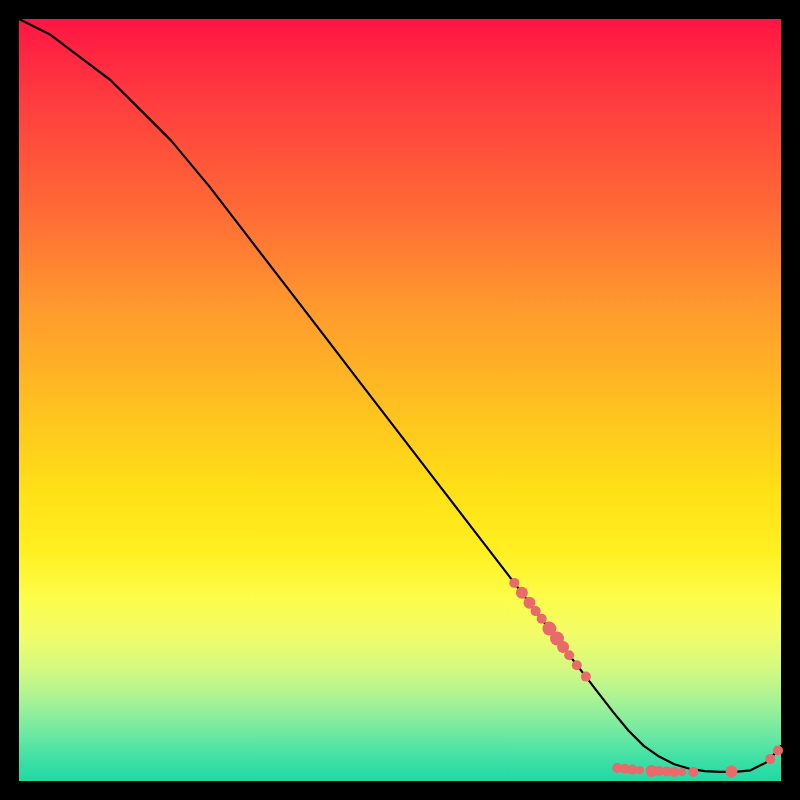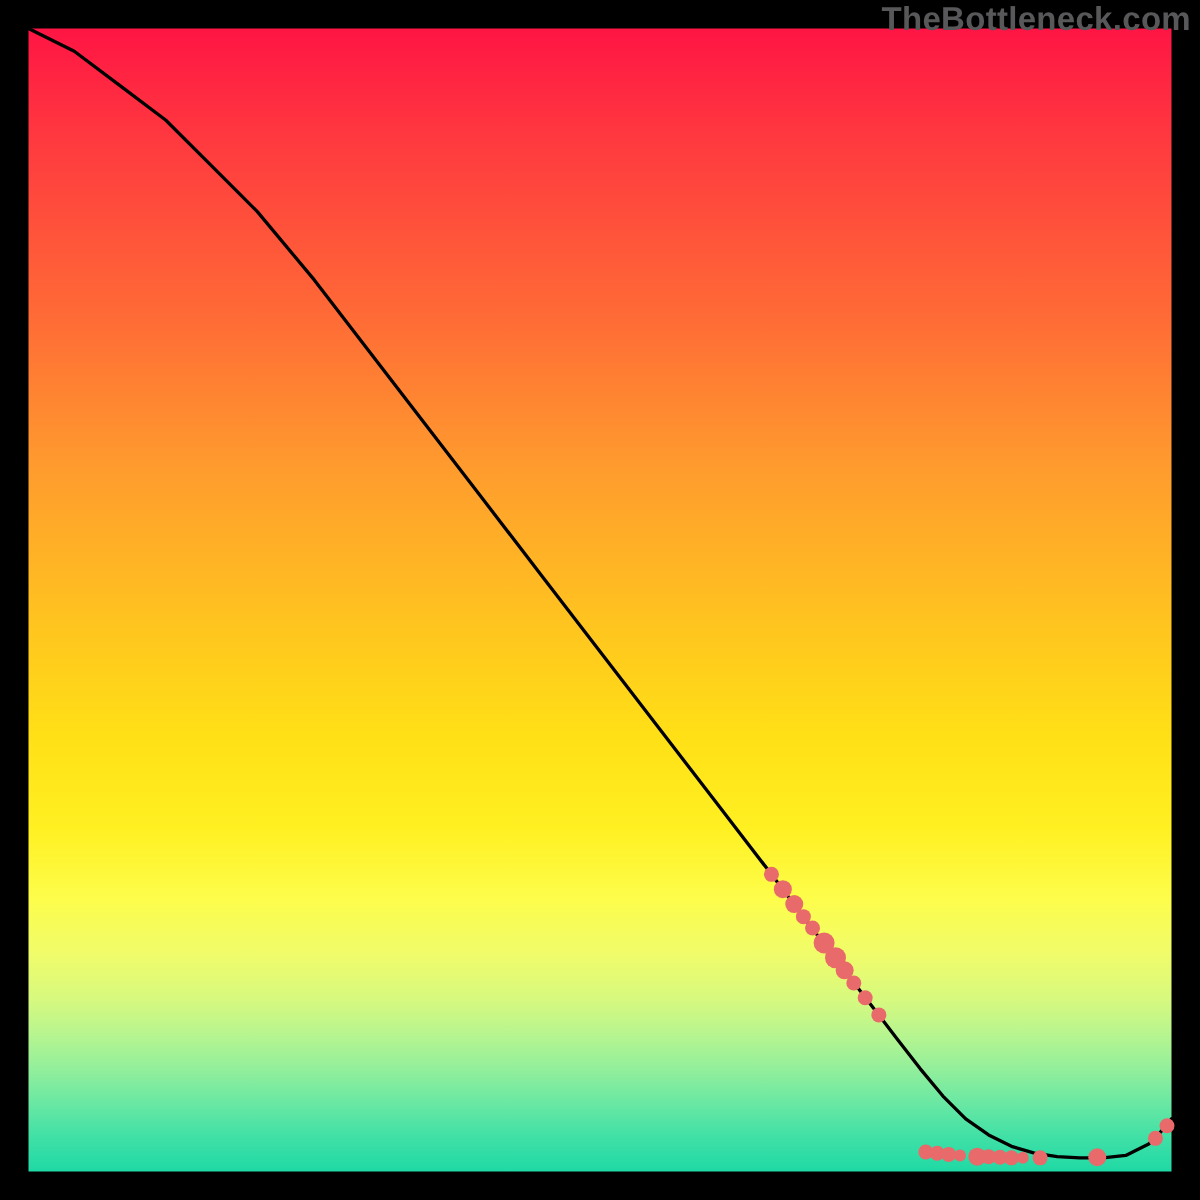--- a/index.html
+++ b/index.html
@@ -61,21 +61,20 @@
   }
   .marker {
     fill: #e86a6a;
     stroke: none;
   }
 </style>
 </head>
 <body>
 <div class="stage">
   <div class="plot-area"></div>
-  <div class="watermark">TheBottleneck.com</div>
   <svg class="overlay" viewBox="0 0 762 762">
     <path class="curve" d="M0.0 0.0 L30.5 15.2 L61.0 38.1 L91.4 61.0 L121.9 91.4 L152.4 121.9 L190.5 167.6 L228.6 217.2 L266.7 266.7 L304.8 316.2 L342.9 365.8 L381.0 415.3 L419.1 464.8 L457.2 514.4 L495.3 563.9 L518.2 594.4 L533.4 614.2 L548.6 634.0 L563.9 653.8 L579.1 673.6 L594.4 693.4 L609.6 711.7 L624.8 726.9 L640.1 737.6 L655.3 745.2 L670.6 749.8 L685.8 752.1 L701.0 752.9 L716.3 752.9 L731.5 751.3 L746.8 743.7 L754.4 736.1 L762.0 726.9"></path>
     <g>
         <circle cx="495.3" cy="563.9" r="5" class="marker" fill="#e86a6a"></circle>
         <circle cx="502.9" cy="573.8" r="6" class="marker" fill="#e86a6a"></circle>
         <circle cx="510.5" cy="583.7" r="6" class="marker" fill="#e86a6a"></circle>
         <circle cx="516.6" cy="592.1" r="5" class="marker" fill="#e86a6a"></circle>
         <circle cx="522.7" cy="599.7" r="5" class="marker" fill="#e86a6a"></circle>
         <circle cx="530.4" cy="609.6" r="7" class="marker" fill="#e86a6a"></circle>
         <circle cx="538.0" cy="619.5" r="7" class="marker" fill="#e86a6a"></circle>

